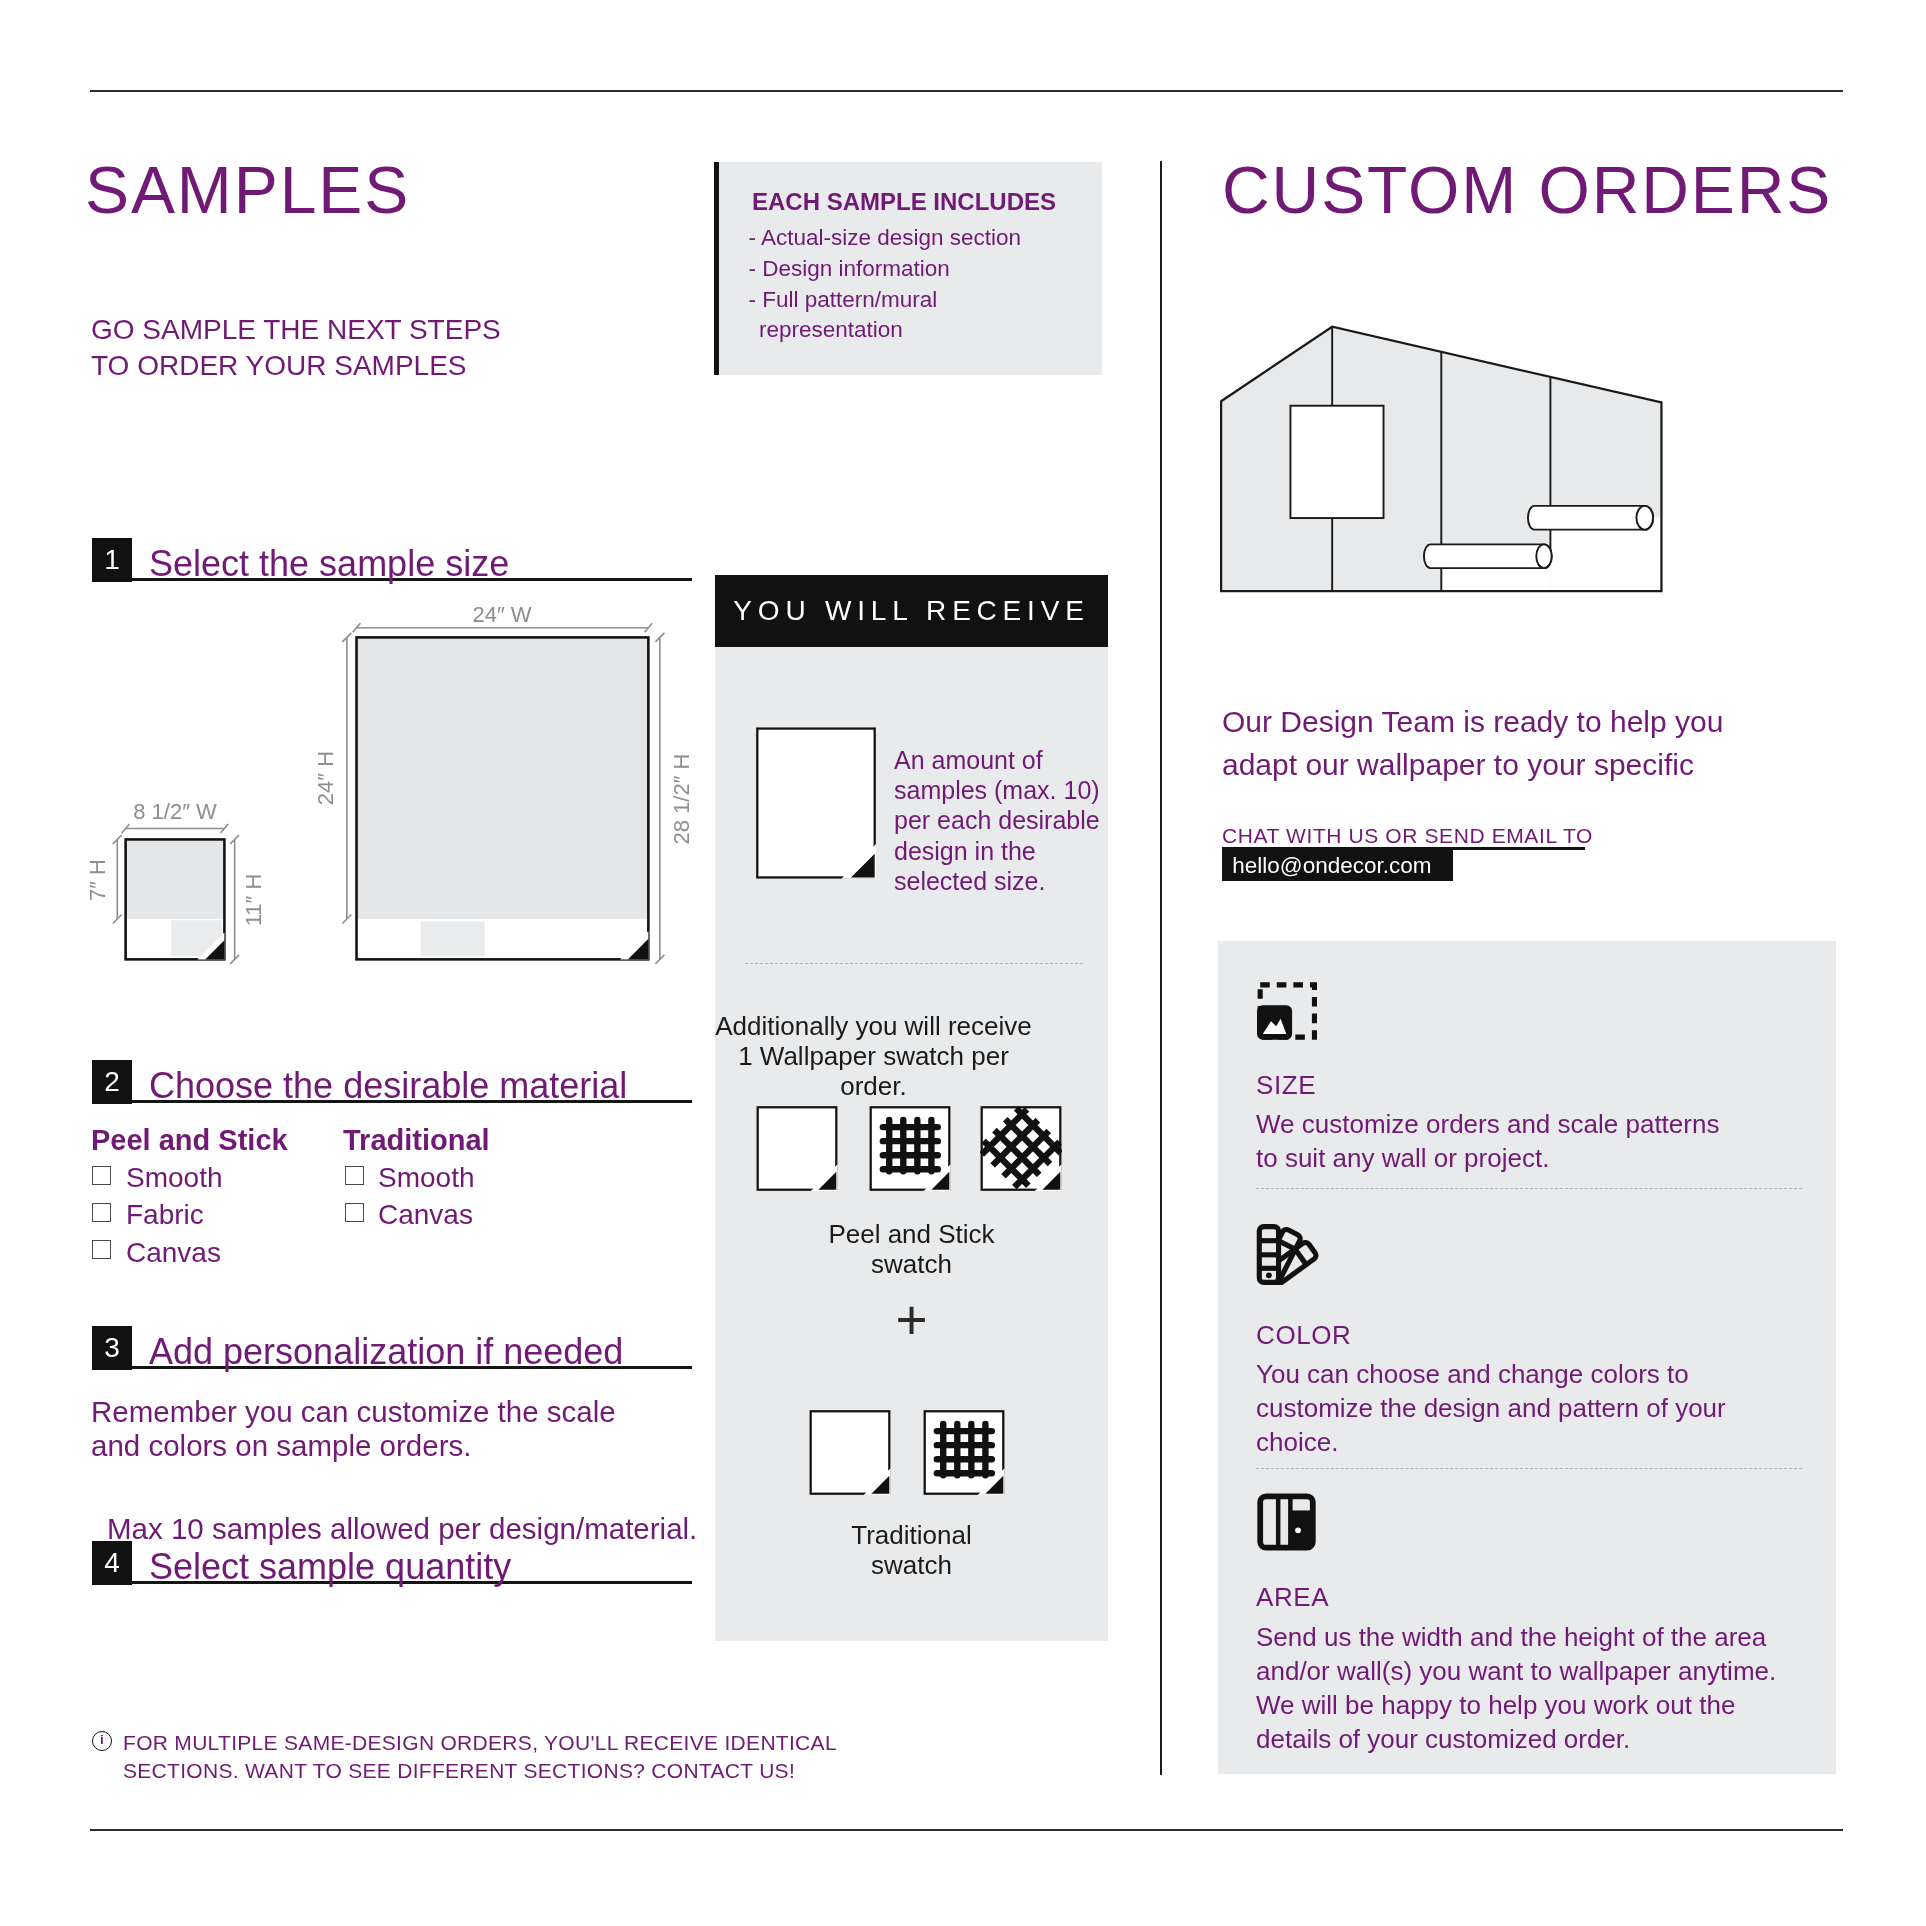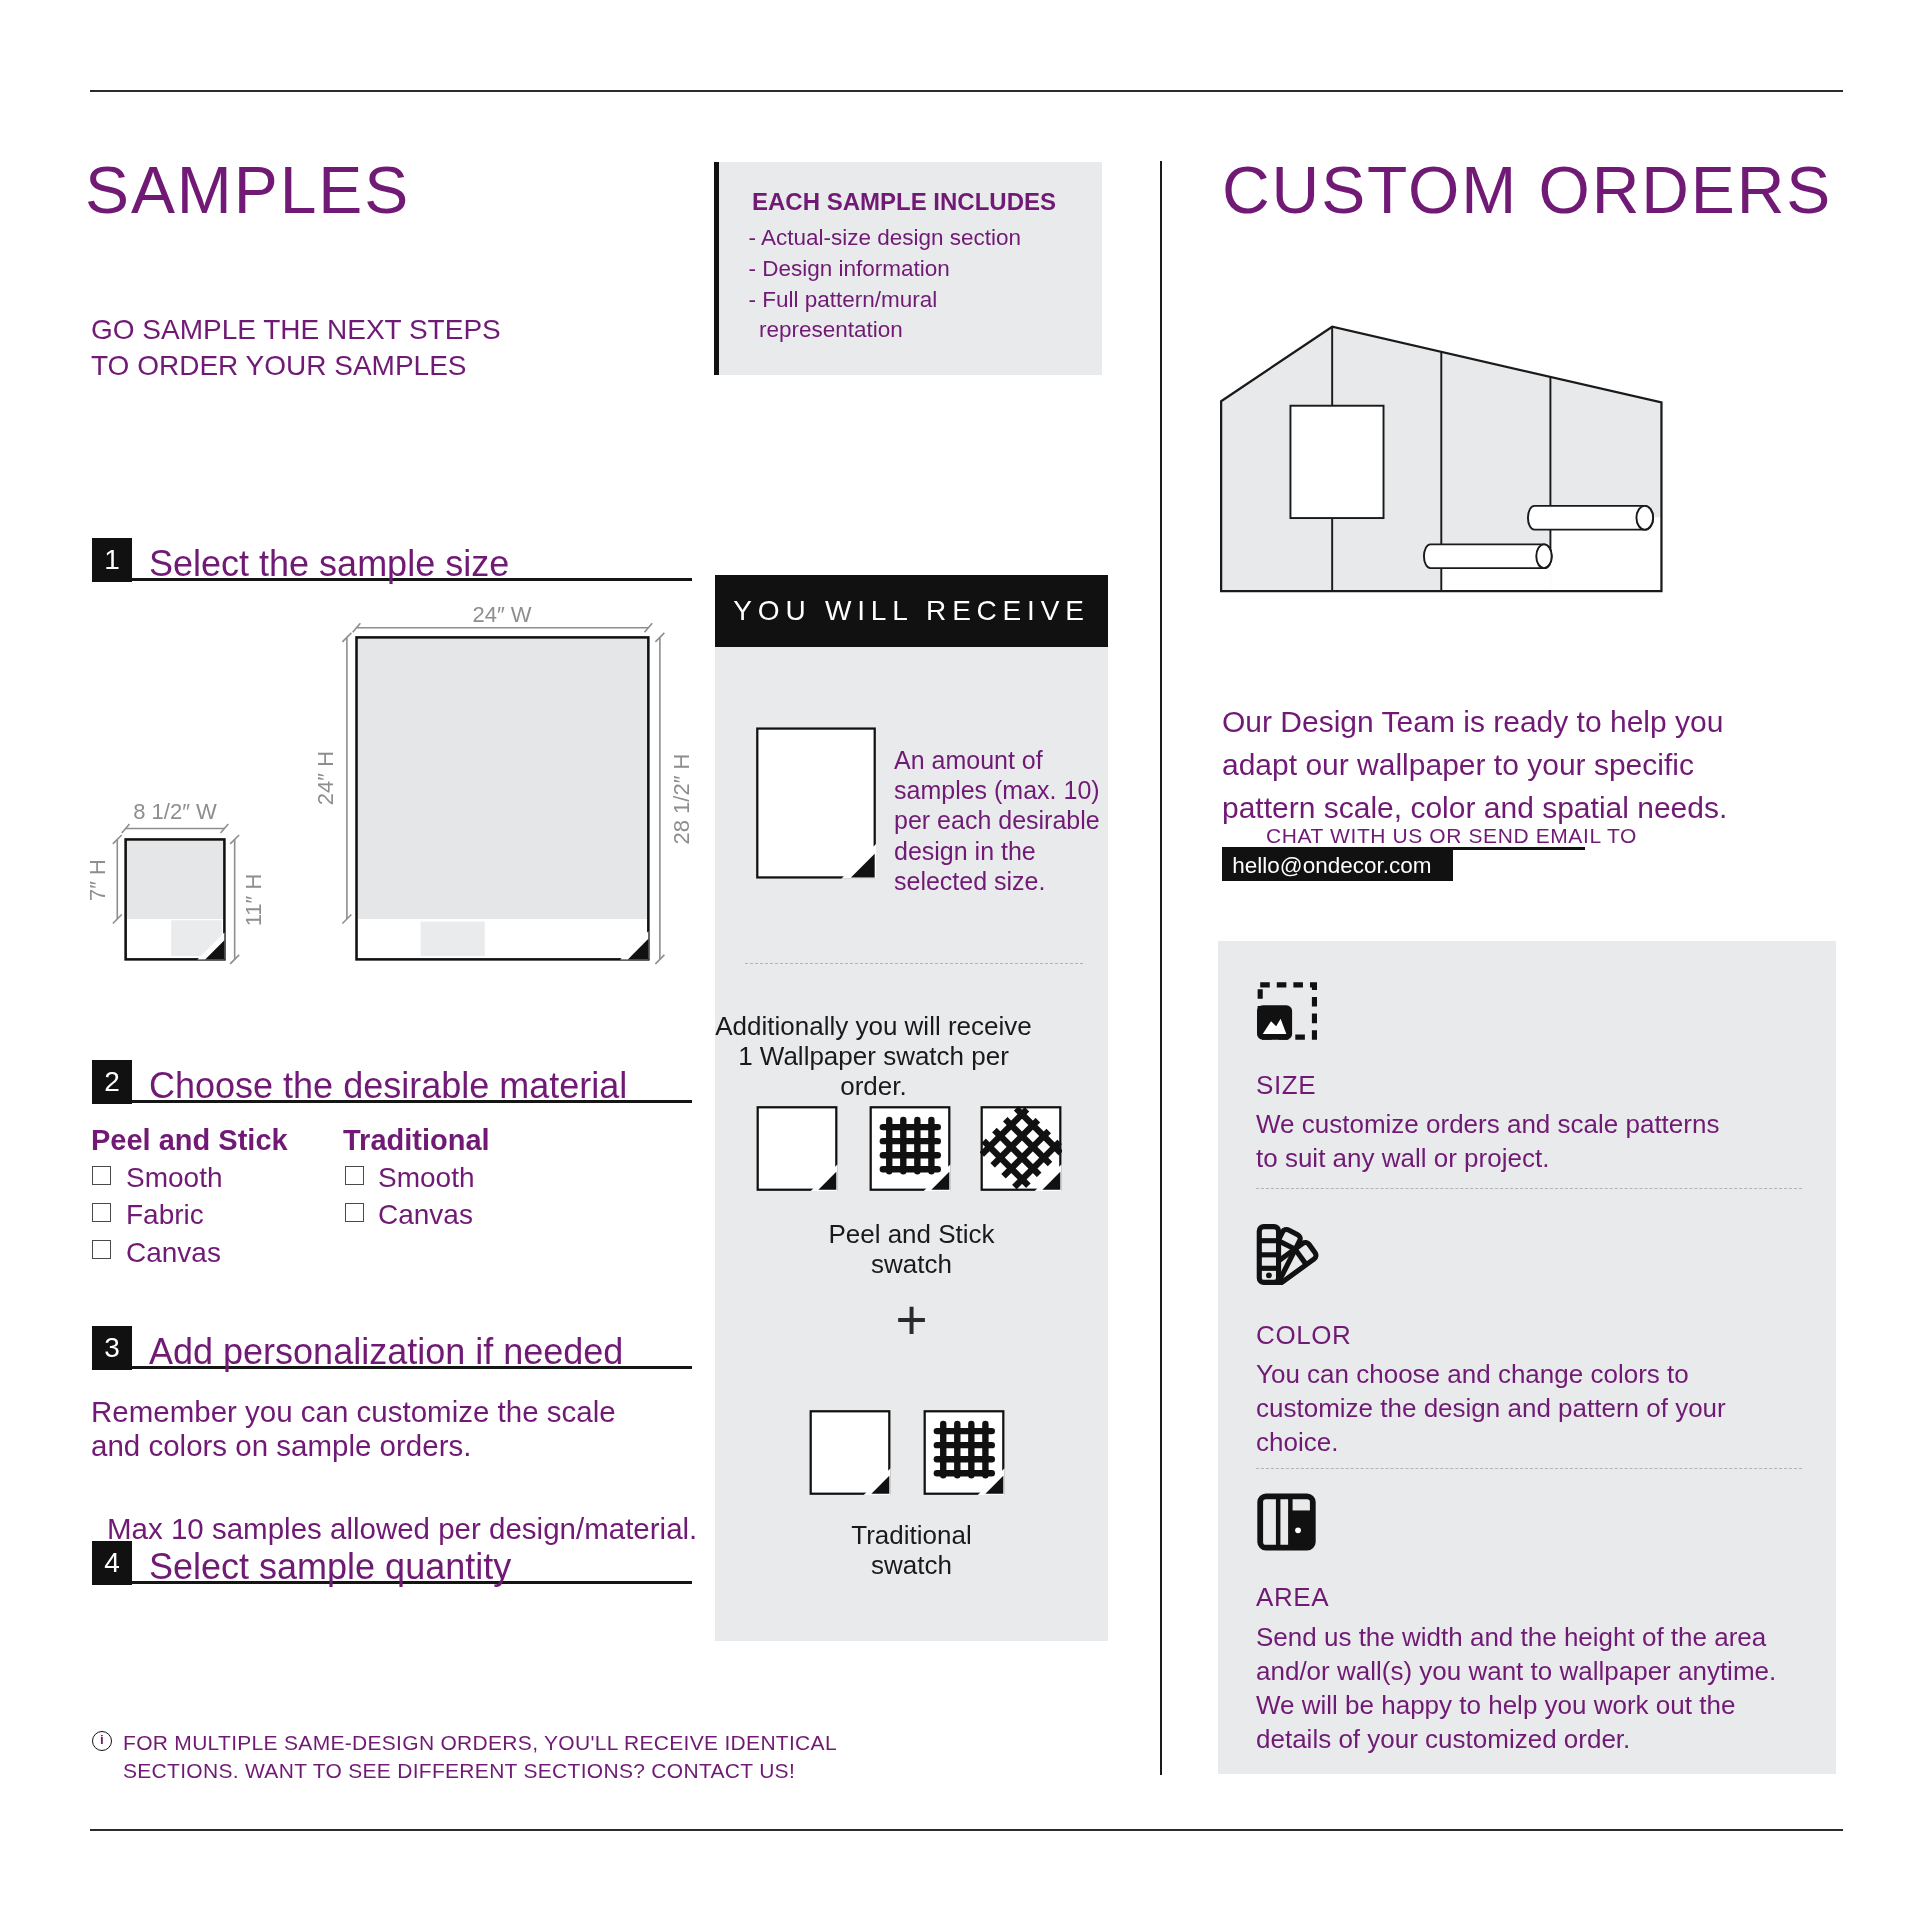--- a/index.html
+++ b/index.html
@@ -247,24 +247,23 @@
       <path d="M510,308 H682 A13,18.5 0 0 1 682,345 H510 A10,18.5 0 0 1 510,308 Z" fill="#fff" stroke="#1a1a1a" stroke-width="3"></path>
       <ellipse cx="682" cy="326.5" rx="13" ry="18.5" fill="#fff" stroke="#1a1a1a" stroke-width="3"></ellipse>
       <path d="M348,368 H525 A12,18.5 0 0 1 525,405 H348 A10,18.5 0 0 1 348,368 Z" fill="#fff" stroke="#1a1a1a" stroke-width="3"></path>
       <ellipse cx="525" cy="386.5" rx="12" ry="18.5" fill="#fff" stroke="#1a1a1a" stroke-width="3"></ellipse>
     </g>
   </svg>
 
   <div class="abs" style="left:1222px;top:664px;font-size:30px;line-height:43px;margin-top:36px;">
     <div class="t">Our Design Team is ready to help you</div>
     <div class="t">adapt our wallpaper to your specific</div>
-    <div class="t">pattern scale, color and spatial needs.</div>
-  </div>
-
-  <div class="abs t" style="left:1266px;top:824px;font-size:21px;letter-spacing:0.6px;">CHAT WITH US OR SEND EMAIL TO</div>
+  </div>
+
+  <div class="abs t" style="left:1222px;top:824px;font-size:21px;letter-spacing:0.6px;">CHAT WITH US OR SEND EMAIL TO</div>
   <div class="abs" style="left:1222px;top:847px;width:363px;height:2.6px;background:#111;"></div>
   <div class="abs" style="left:1222px;top:850px;width:231px;height:31px;background:#111;color:#fff;line-height:31px;padding-left:10.3px;box-sizing:border-box;">
     <span style="font-size:22.5px;">hello@ondecor.com</span>
   </div>
 
   <div class="abs panel" style="left:1218px;top:941px;width:618px;height:833px;"></div>
 
   <svg class="abs" style="left:1256px;top:981px;" width="62" height="60" viewBox="0 0 96 94">
     <rect x="6" y="6" width="85" height="82" fill="none" stroke="#111" stroke-width="8" stroke-dasharray="15 11"></rect>
     <rect x="1" y="38" width="55" height="54" rx="9" fill="#111"></rect>

